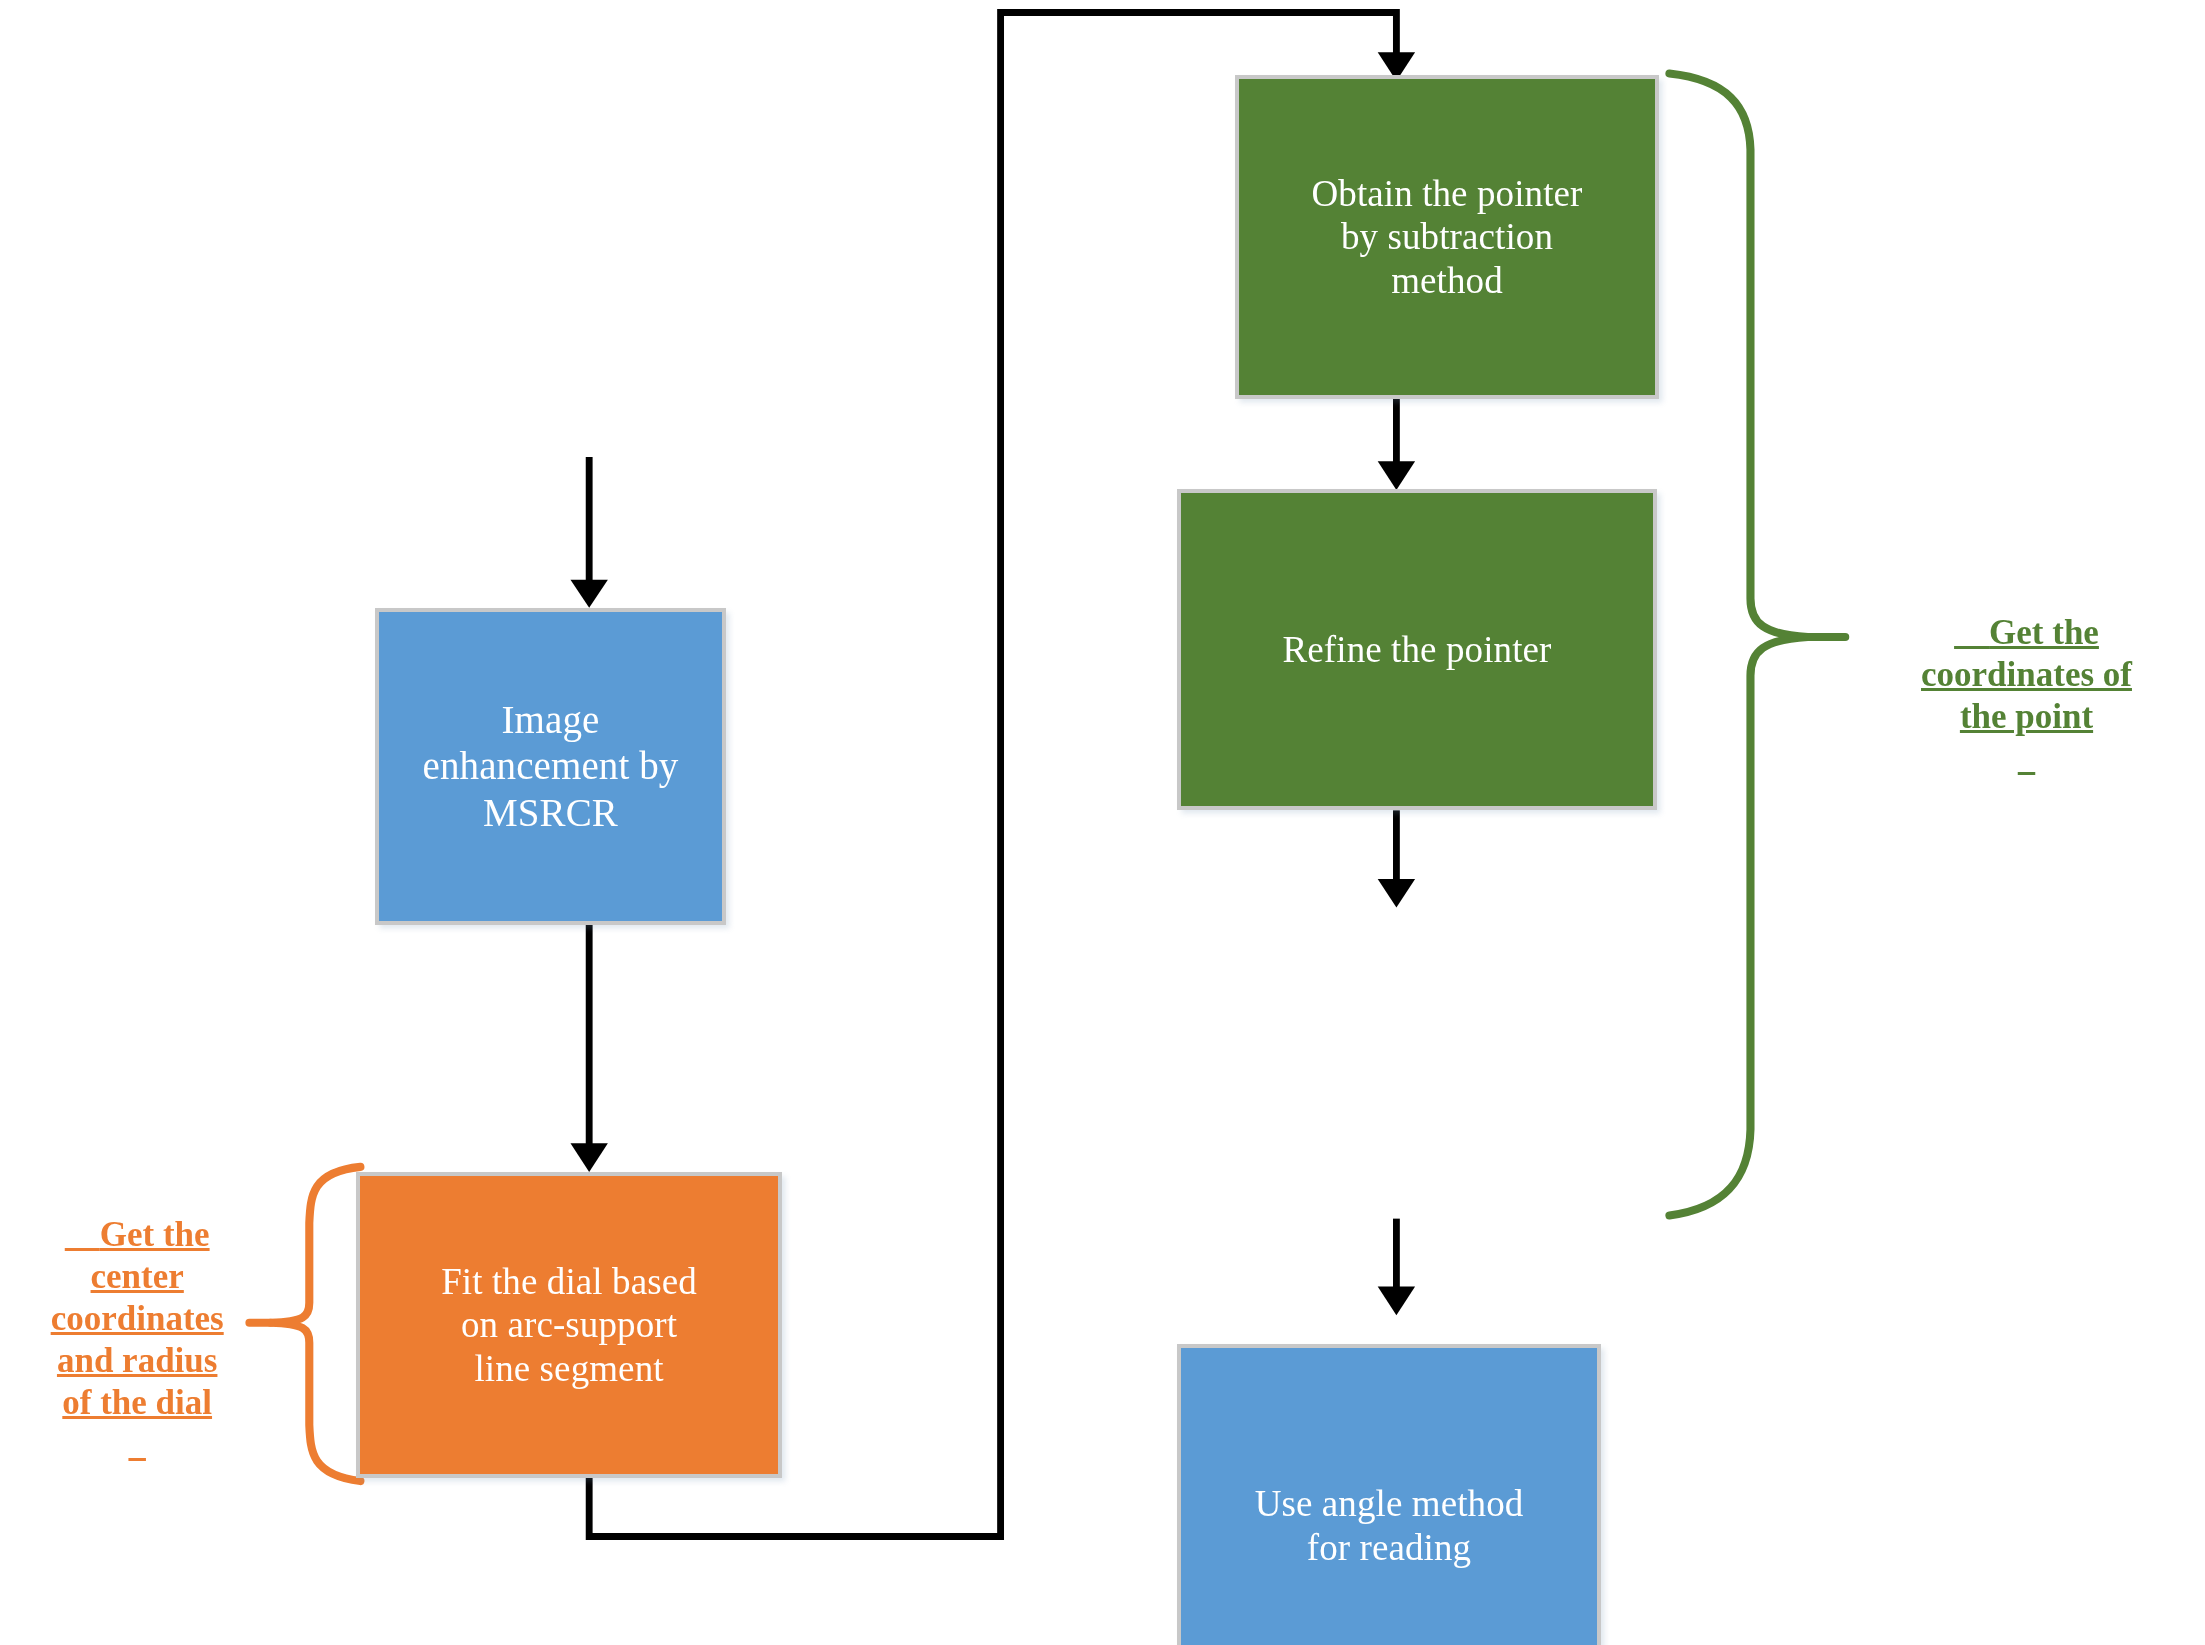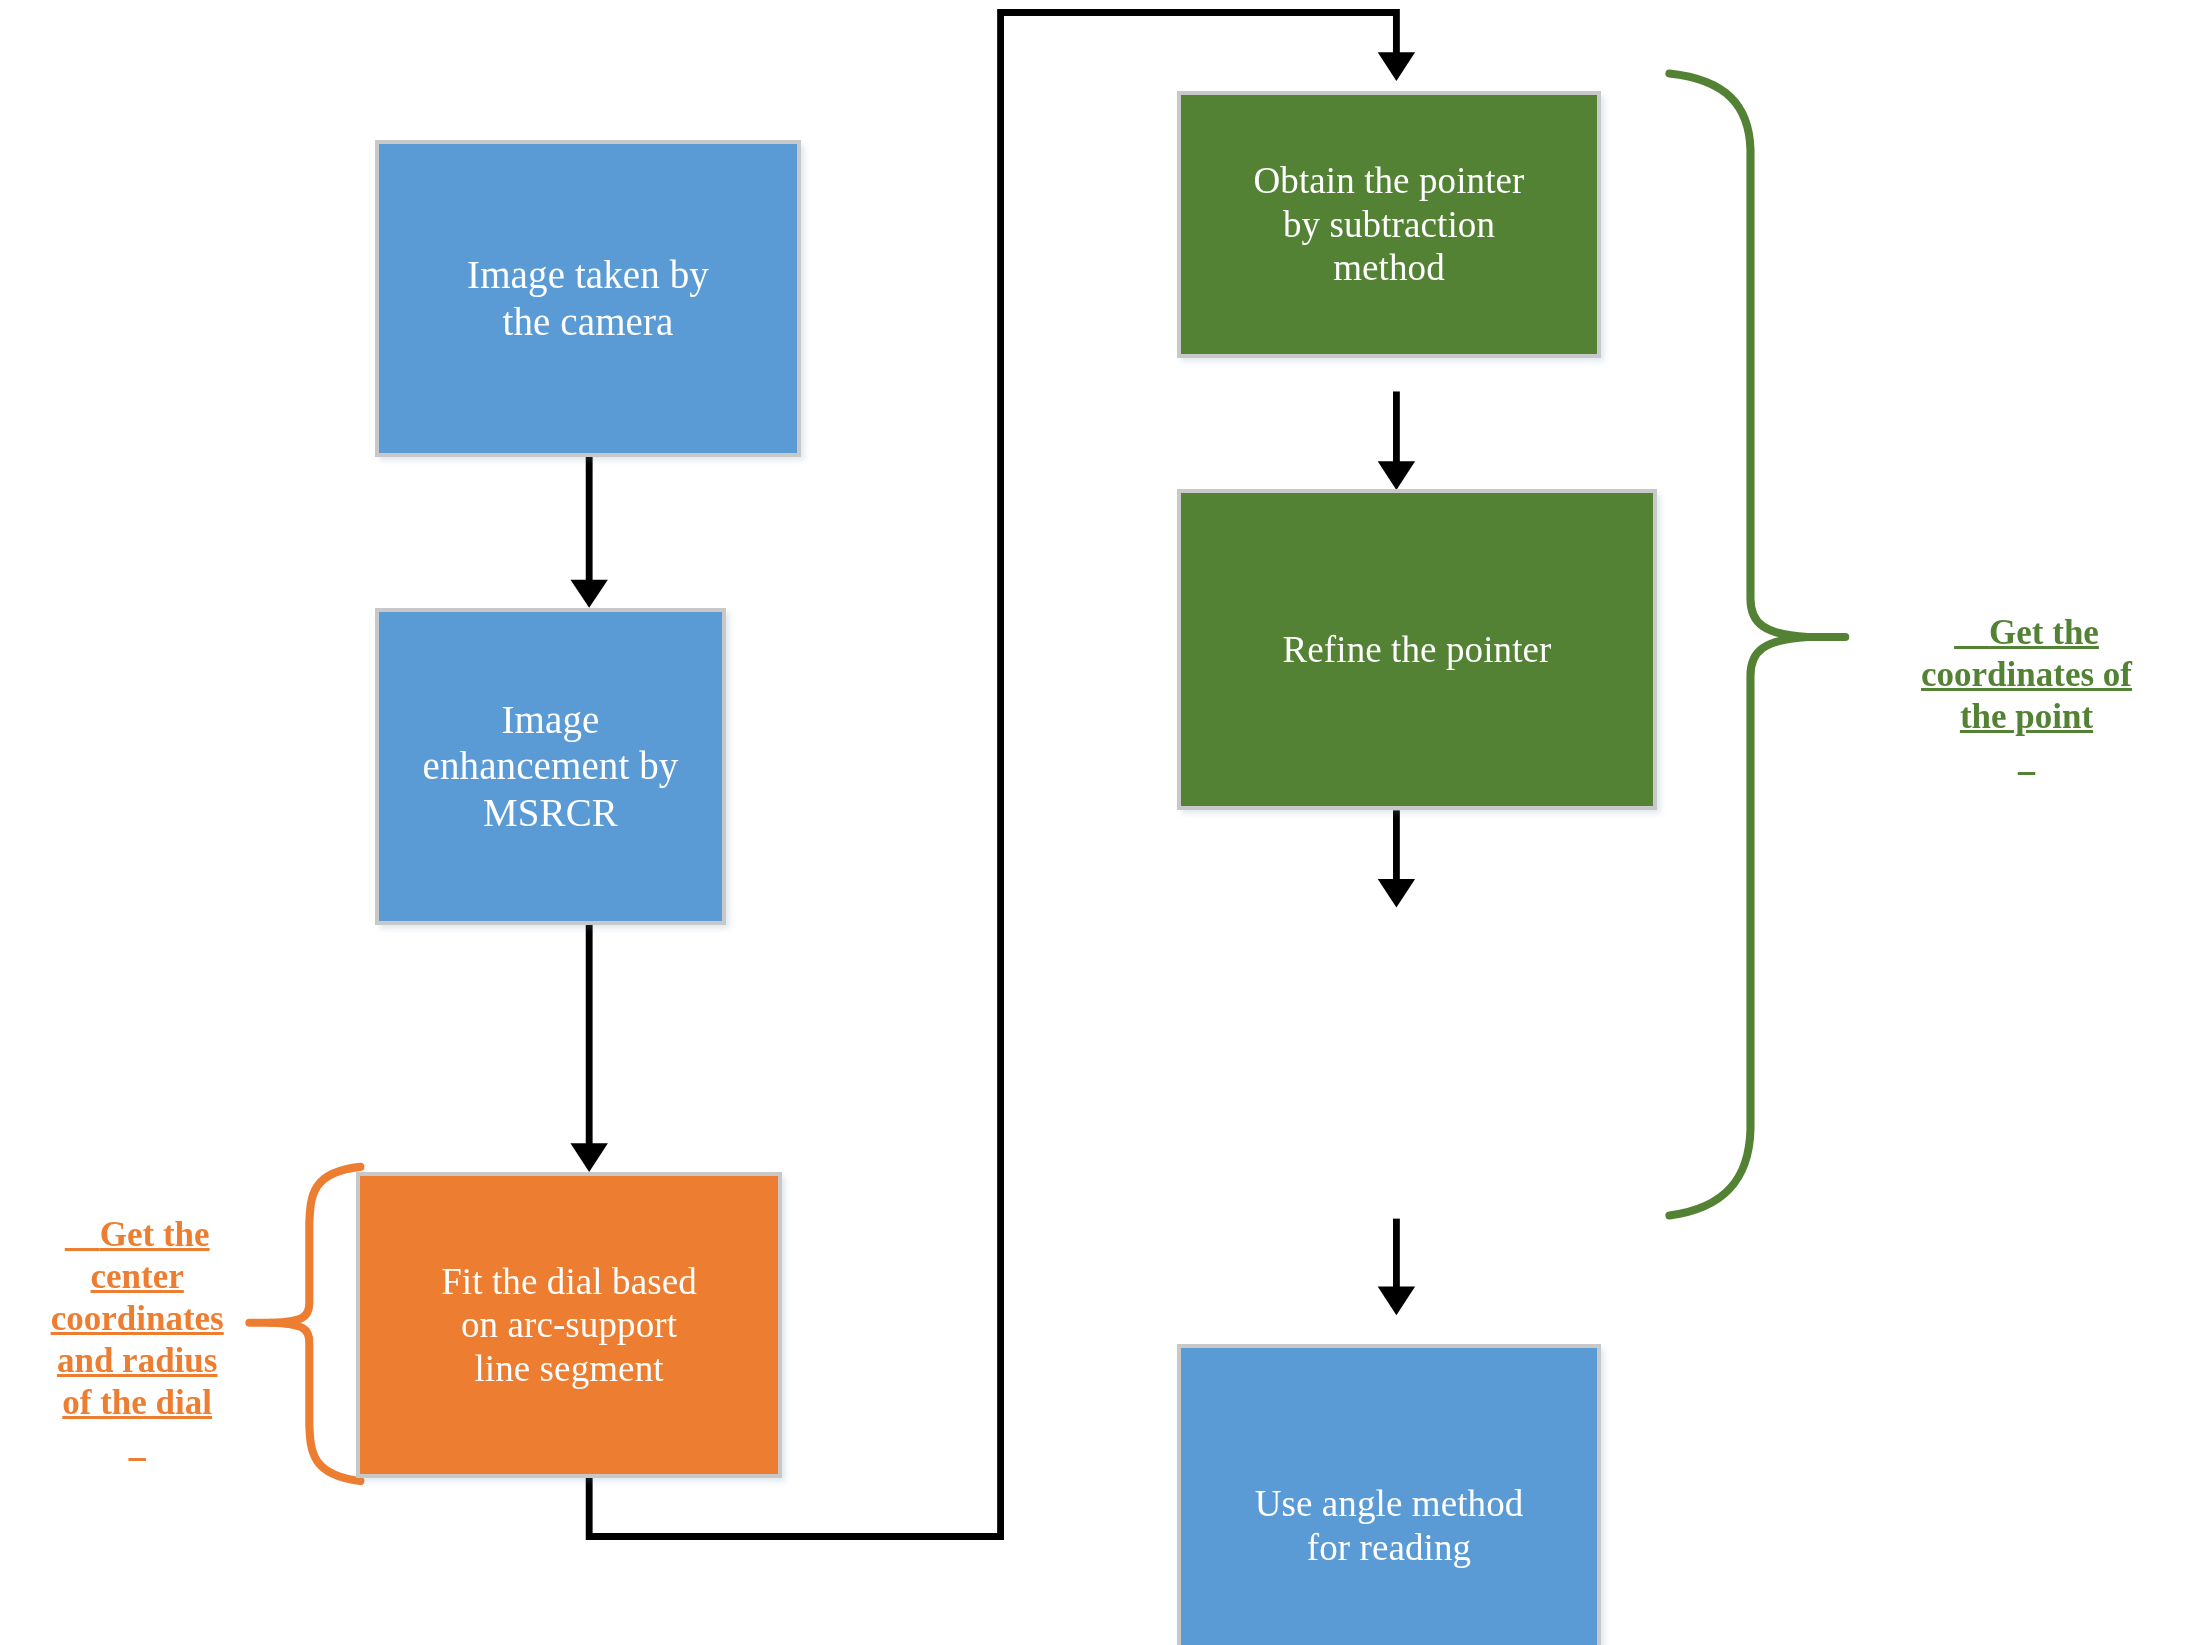--- a/index.html
+++ b/index.html
@@ -125,38 +125,34 @@
                C 2770 128 2806 170 2808 240
                L 2808 960
                C 2808 1000 2830 1018 2900 1022
                C 2830 1026 2808 1044 2808 1084
                L 2808 1812
                C 2806 1888 2770 1938 2678 1950" fill="none" stroke="#548235" stroke-width="13" stroke-linecap="round" stroke-linejoin="round"></path>
       <line x1="2900" y1="1022" x2="2960" y2="1022" stroke="#548235" stroke-width="13" stroke-linecap="round"></line>
     </g>
   </svg>
 
-  <div class="node blue" style="left:375px; top:140px; width:426px; height:317px; font-size:39px;">
-    <span class="node-label">Image taken by
-the camera</span>
-  </div>
 
   <div class="node blue" style="left:375px; top:608px; width:351px; height:317px; font-size:39px;">
     <span class="node-label">Image
 enhancement by
 MSRCR</span>
   </div>
 
   <div class="node orange" style="left:356px; top:1172px; width:426px; height:306px; font-size:37px;">
     <span class="node-label">Fit the dial based
 on arc-support
 line segment</span>
   </div>
 
-  <div class="node green" style="left:1177px; top:75px; width:424px; height:267px; font-size:37px;margin-top:16px;">
+  <div class="node green" style="left:1235px; top:75px; width:424px; height:324px; font-size:37px;">
     <span class="node-label">Obtain the pointer
 by subtraction
 method</span>
   </div>
 
   <div class="node green" style="left:1177px; top:489px; width:480px; height:321px; font-size:37px;">
     <span class="node-label">Refine the pointer</span>
   </div>
 
 

